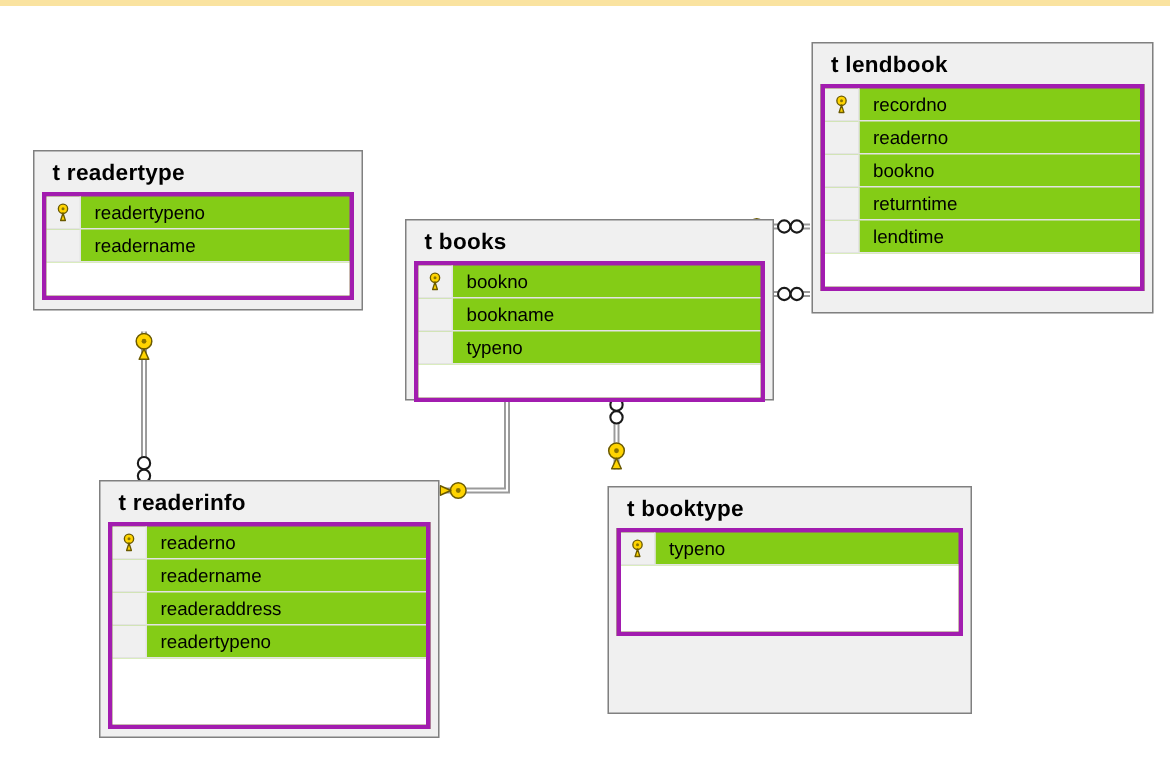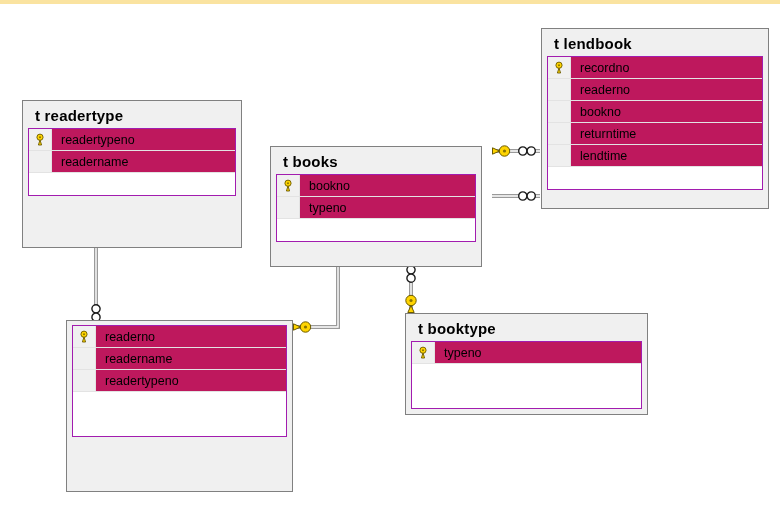--- a/index.html
+++ b/index.html
@@ -39,22 +39,22 @@
   }
   .entity-title {
     font-size: 15px;
     font-weight: bold;
     color: #000000;
     padding: 2px 0 4px 7px;
     letter-spacing: 0.2px;
     white-space: nowrap;
   }
   .field-grid {
-    background: #be185d;
-    border: 1px solid #a21caf;
+    background: #84cc16;
+    border: 3px solid #a21caf;
     box-sizing: border-box;
   }
   .field-row {
     display: flex;
     align-items: center;
     height: 22px;
     border-bottom: 1px solid #e3e3e3;
     box-sizing: border-box;
   }
   .field-row:last-child {
@@ -146,53 +146,57 @@
       <use href="#key-v" x="411" y="307"></use>
     </g>
 
     <g>
       <path d="M 293,327 L 338,327 L 338,267" fill="none" stroke="#9a9a9a" stroke-width="4" stroke-linejoin="miter"></path>
       <path d="M 293,327 L 338,327 L 338,267" fill="none" stroke="#ffffff" stroke-width="1.4" stroke-linejoin="miter"></path>
       <use href="#key-h" x="299" y="327"></use>
     </g>
   </svg>
 
-  <div class="entity" style="left:22px; top:100px; width:220px; height:148px;">
+  <div class="entity" style="left:22px; top:100px; width:220px; height:107px;">
     <div class="entity-title">t readertype</div>
     <div class="field-grid">
       <div class="field-row">
         <div class="field-gutter">
           <svg class="key-glyph" viewBox="0 0 13 13">
             <ellipse cx="6" cy="4.2" rx="3.1" ry="3.1" fill="#ffd400" stroke="#6b5a00" stroke-width="0.9"></ellipse>
             <circle cx="6" cy="4.2" r="1" fill="#8a7400"></circle>
             <path d="M 6,7 L 4.4,12 L 7.6,12 Z" fill="#ffd400" stroke="#6b5a00" stroke-width="0.9" stroke-linejoin="round"></path>
           </svg>
         </div>
         <div class="field-name">readertypeno</div>
       </div>
       <div class="field-row">
         <div class="field-gutter"></div>
         <div class="field-name">readername</div>
       </div>
       <div class="filler-row"></div>
     </div>
   </div>
 
-  <div class="entity" style="left:270px; top:146px; width:212px; height:121px;">
+  <div class="entity" style="left:270px; top:146px; width:246px; height:121px;">
     <div class="entity-title">t books</div>
     <div class="field-grid">
       <div class="field-row">
         <div class="field-gutter">
           <svg class="key-glyph" viewBox="0 0 13 13">
             <ellipse cx="6" cy="4.2" rx="3.1" ry="3.1" fill="#ffd400" stroke="#6b5a00" stroke-width="0.9"></ellipse>
             <circle cx="6" cy="4.2" r="1" fill="#8a7400"></circle>
             <path d="M 6,7 L 4.4,12 L 7.6,12 Z" fill="#ffd400" stroke="#6b5a00" stroke-width="0.9" stroke-linejoin="round"></path>
           </svg>
         </div>
         <div class="field-name">bookno</div>
+      </div>
+      <div class="field-row">
+        <div class="field-gutter"></div>
+        <div class="field-name">bookname</div>
       </div>
       <div class="field-row">
         <div class="field-gutter"></div>
         <div class="field-name">typeno</div>
       </div>
       <div class="filler-row"></div>
     </div>
   </div>
 
   <div class="entity" style="left:541px; top:28px; width:228px; height:181px;">
@@ -222,44 +226,49 @@
       </div>
       <div class="field-row">
         <div class="field-gutter"></div>
         <div class="field-name">lendtime</div>
       </div>
       <div class="filler-row"></div>
     </div>
   </div>
 
   <div class="entity" style="left:66px; top:320px; width:227px; height:172px;">
+    <div class="entity-title">t readerinfo</div>
     <div class="field-grid">
       <div class="field-row">
         <div class="field-gutter">
           <svg class="key-glyph" viewBox="0 0 13 13">
             <ellipse cx="6" cy="4.2" rx="3.1" ry="3.1" fill="#ffd400" stroke="#6b5a00" stroke-width="0.9"></ellipse>
             <circle cx="6" cy="4.2" r="1" fill="#8a7400"></circle>
             <path d="M 6,7 L 4.4,12 L 7.6,12 Z" fill="#ffd400" stroke="#6b5a00" stroke-width="0.9" stroke-linejoin="round"></path>
           </svg>
         </div>
         <div class="field-name">readerno</div>
       </div>
       <div class="field-row">
         <div class="field-gutter"></div>
         <div class="field-name">readername</div>
       </div>
       <div class="field-row">
         <div class="field-gutter"></div>
+        <div class="field-name">readeraddress</div>
+      </div>
+      <div class="field-row">
+        <div class="field-gutter"></div>
         <div class="field-name">readertypeno</div>
       </div>
       <div class="filler-row tall"></div>
     </div>
   </div>
 
-  <div class="entity" style="left:405px; top:313px; width:243px; height:102px;">
+  <div class="entity" style="left:405px; top:324px; width:243px; height:152px;">
     <div class="entity-title">t booktype</div>
     <div class="field-grid">
       <div class="field-row">
         <div class="field-gutter">
           <svg class="key-glyph" viewBox="0 0 13 13">
             <ellipse cx="6" cy="4.2" rx="3.1" ry="3.1" fill="#ffd400" stroke="#6b5a00" stroke-width="0.9"></ellipse>
             <circle cx="6" cy="4.2" r="1" fill="#8a7400"></circle>
             <path d="M 6,7 L 4.4,12 L 7.6,12 Z" fill="#ffd400" stroke="#6b5a00" stroke-width="0.9" stroke-linejoin="round"></path>
           </svg>
         </div>

